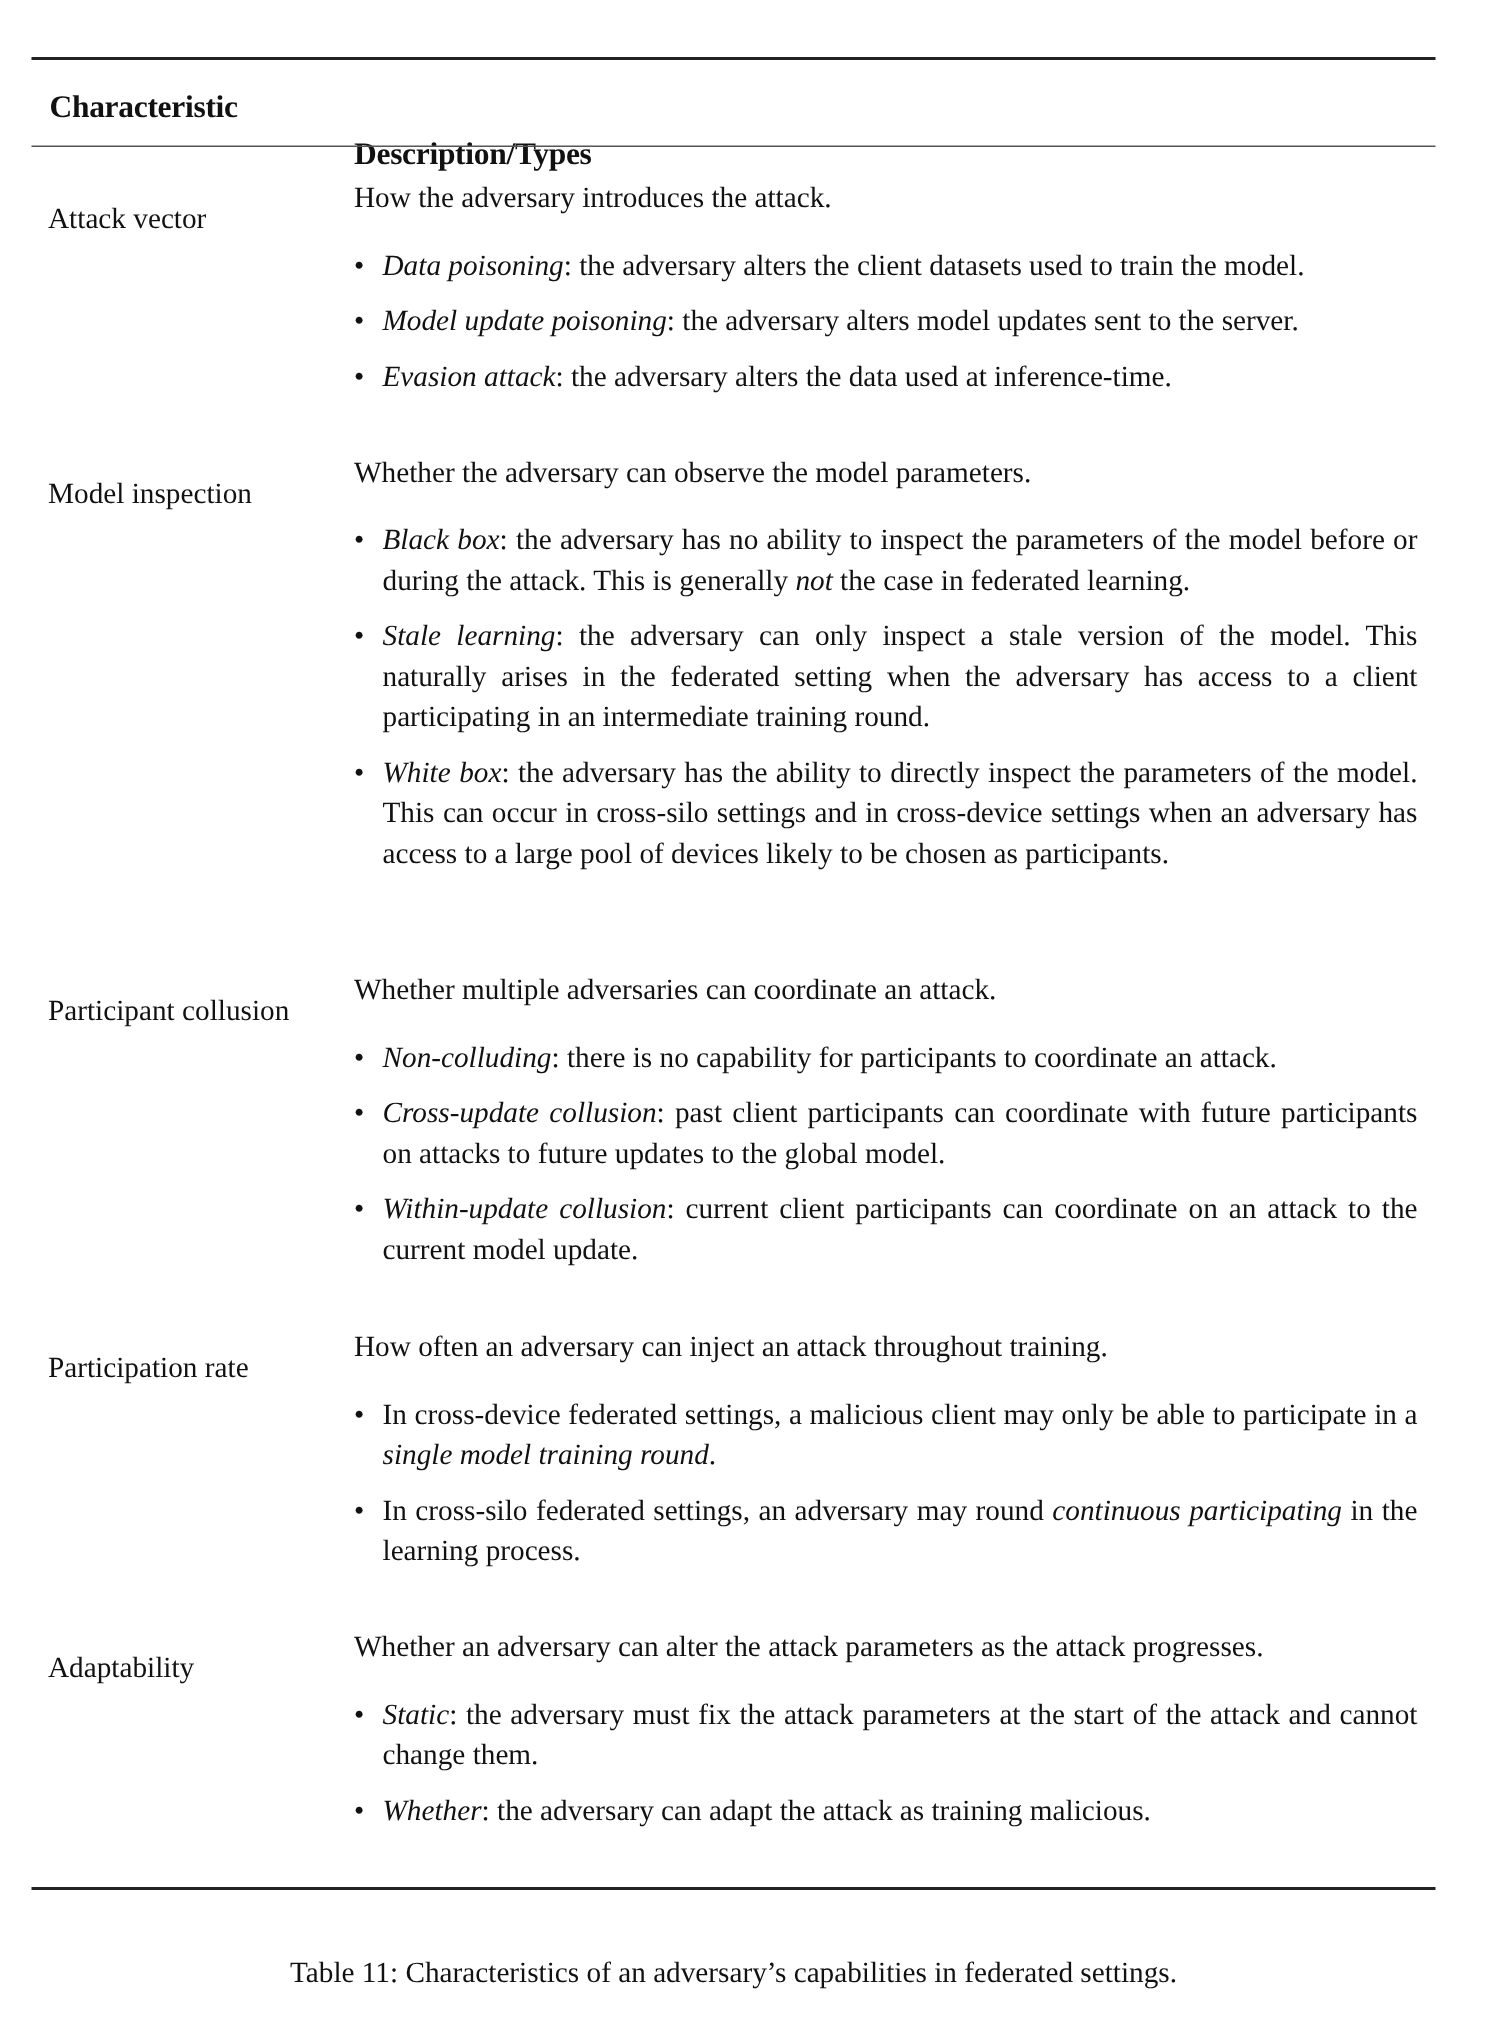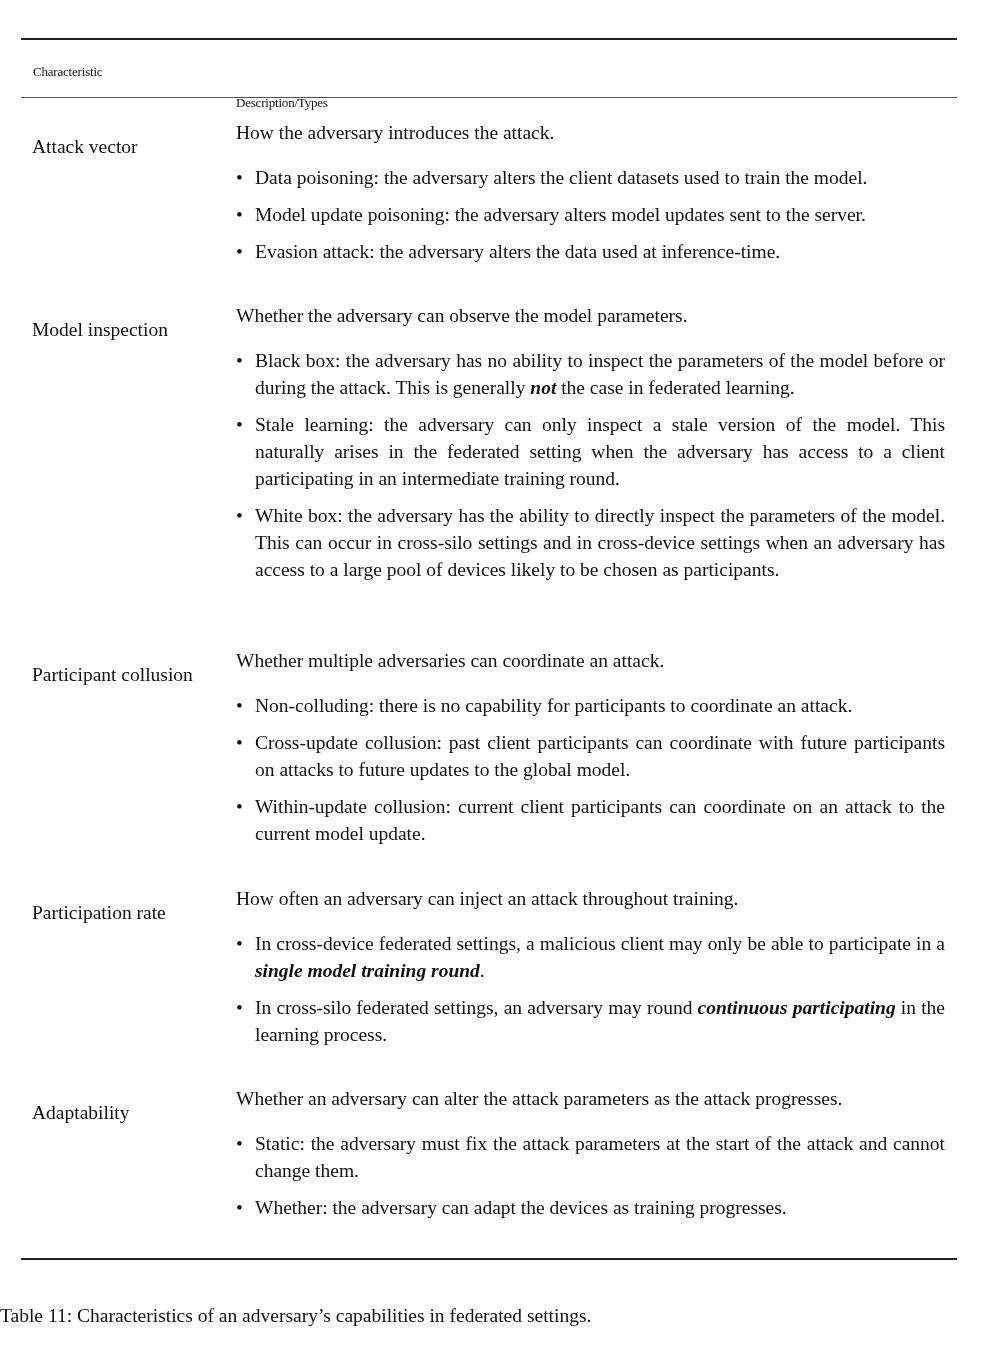--- a/index.html
+++ b/index.html
@@ -5,32 +5,32 @@
   html, body { margin: 0; padding: 0; background: #ffffff; }
   body {
     width: 990px; height: 1362px; position: relative; overflow: hidden;
     font-family: "Liberation Serif", "DejaVu Serif", serif;
     color: #111111; font-size: 19.5px; line-height: 27px;
   }
   .rule { position: absolute; left: 21px; width: 936px; background: #222; }
   .rule.top { top: 38px; height: 2px; }
   .rule.mid { top: 97px; height: 1px; background: #555; }
   .rule.bot { top: 1258px; height: 2px; }
-  .hdr { position: absolute; top: 58px; font-weight: normal; font-size: 13px; letter-spacing: -0.2px; }
+  .hdr { position: absolute; top: 58px; font-weight: bold; font-size: 21px; letter-spacing: -0.2px; }
   .hdr.c1 { left: 33px; }
   .hdr.c2 { left: 236px; margin-top: 31px; }
   .row { position: absolute; left: 0; width: 990px; }
   .label { position: absolute; left: 32px; top: 0; white-space: nowrap; margin-top: 14px; }
   .desc { position: absolute; left: 236px; top: 0; white-space: nowrap; }
   .items { position: absolute; left: 236px; width: 709px; margin: 0; padding: 0; list-style: none; }
   .item { position: relative; padding-left: 19px; text-align: justify; margin-bottom: 10px; }
   .bullet { position: absolute; left: 0; top: 0; }
-  .term { }
-  em { font-style: italic; font-weight: bold; }
-  .caption { position: absolute; top: 1302px; left: 0; width: 978px; }
+  .term { font-style: italic; }
+  em { font-style: italic; }
+  .caption { position: absolute; top: 1302px; left: 0; width: 978px; text-align: center; }
 </style>
 </head>
 <body>
 
 <div class="rule top"></div>
 <div class="hdr c1">Characteristic</div>
 <div class="hdr c2">Description/Types</div>
 <div class="rule mid"></div>
 
 <div class="row" style="top:119px;">
@@ -70,18 +70,18 @@
     <li class="item"><span class="bullet">•</span><span>In cross-device federated settings, a malicious client may only be able to participate in a </span><em>single model training round</em><span>.</span></li>
     <li class="item"><span class="bullet">•</span><span>In cross-silo federated settings, an adversary may round </span><em>continuous participating</em><span> in the learning process.</span></li>
   </ul>
 </div>
 
 <div class="row" style="top:1085px;">
   <div class="label">Adaptability</div>
   <div class="desc">Whether an adversary can alter the attack parameters as the attack progresses.</div>
   <ul class="items" style="top:45px;">
     <li class="item"><span class="bullet">•</span><span class="term">Static</span><span>: the adversary must fix the attack parameters at the start of the attack and cannot change them.</span></li>
-    <li class="item"><span class="bullet">•</span><span class="term">Whether</span><span>: the adversary can adapt the devices as training progresses.</span></li>
+    <li class="item"><span class="bullet">•</span><span class="term">Whether</span><span>: the adversary can adapt the attack as training malicious.</span></li>
   </ul>
 </div>
 
 <div class="rule bot"></div>
 <div class="caption">Table 11: Characteristics of an adversary’s capabilities in federated settings.</div>
 
 </body></html>

